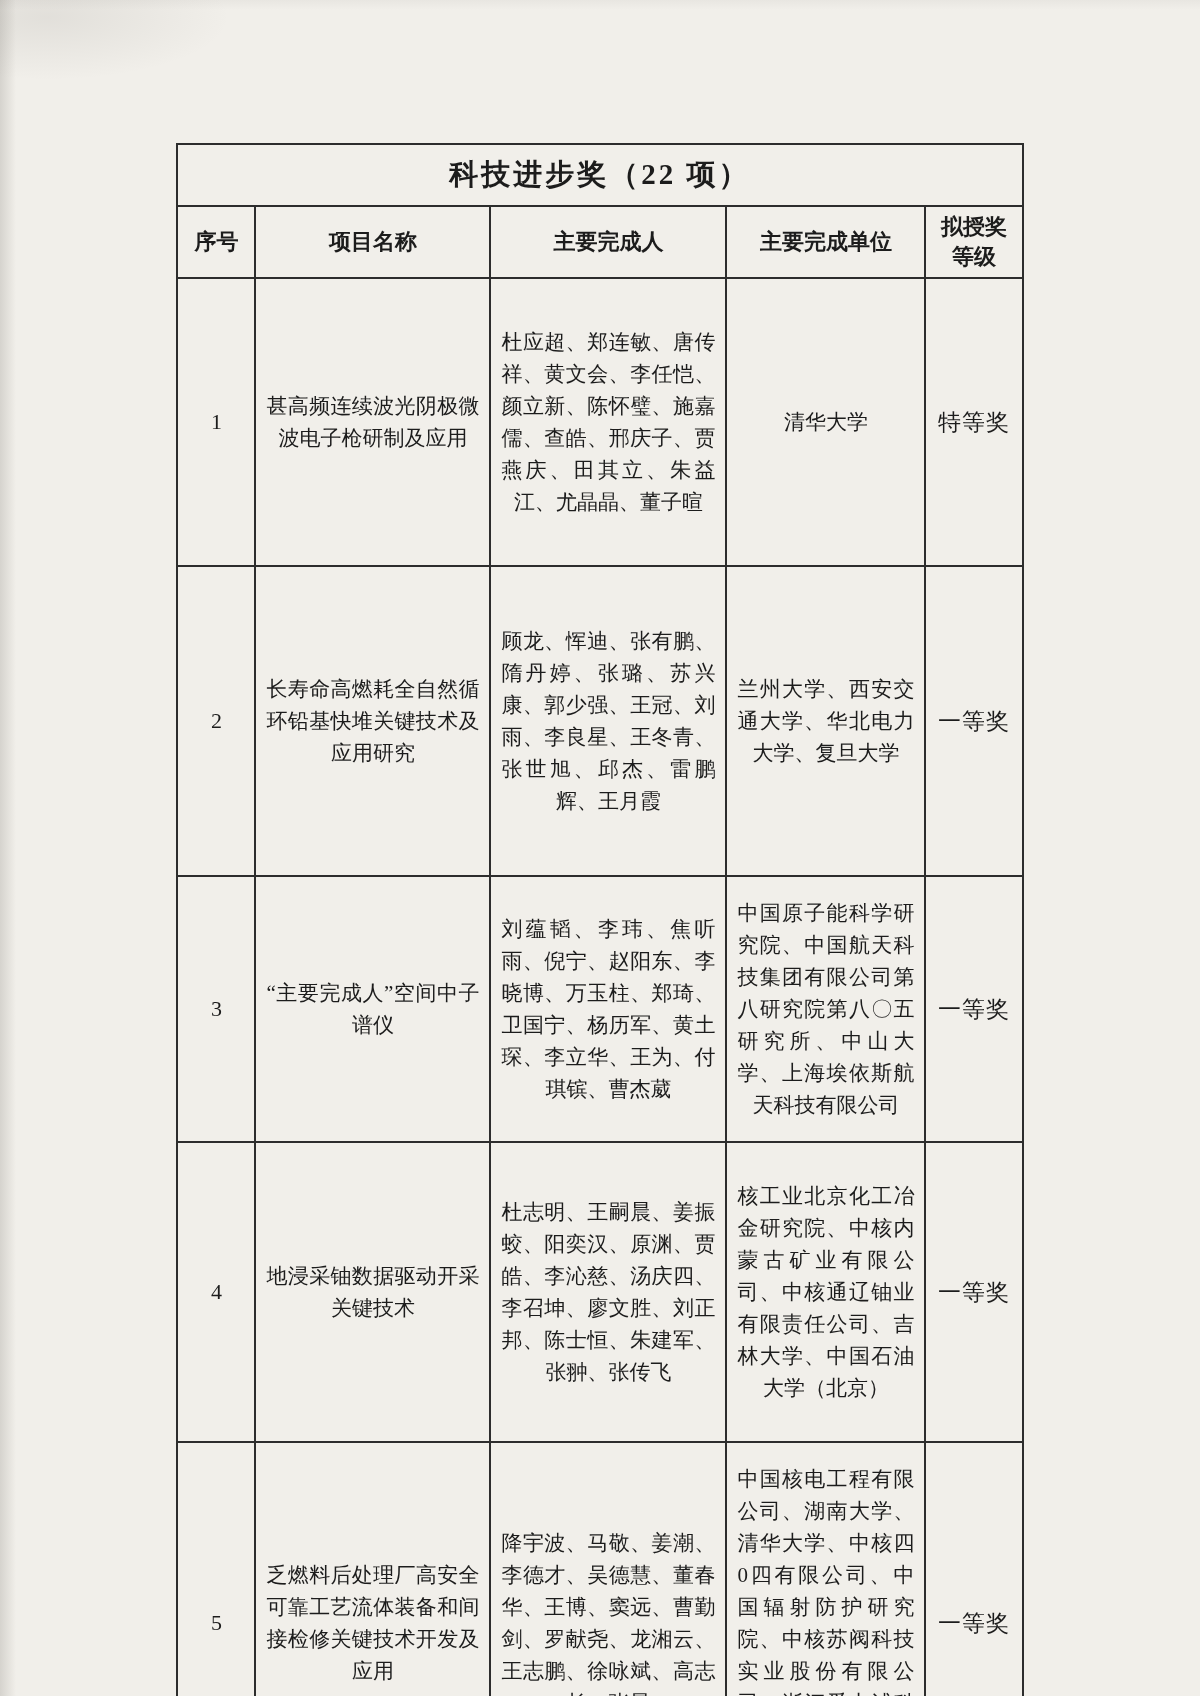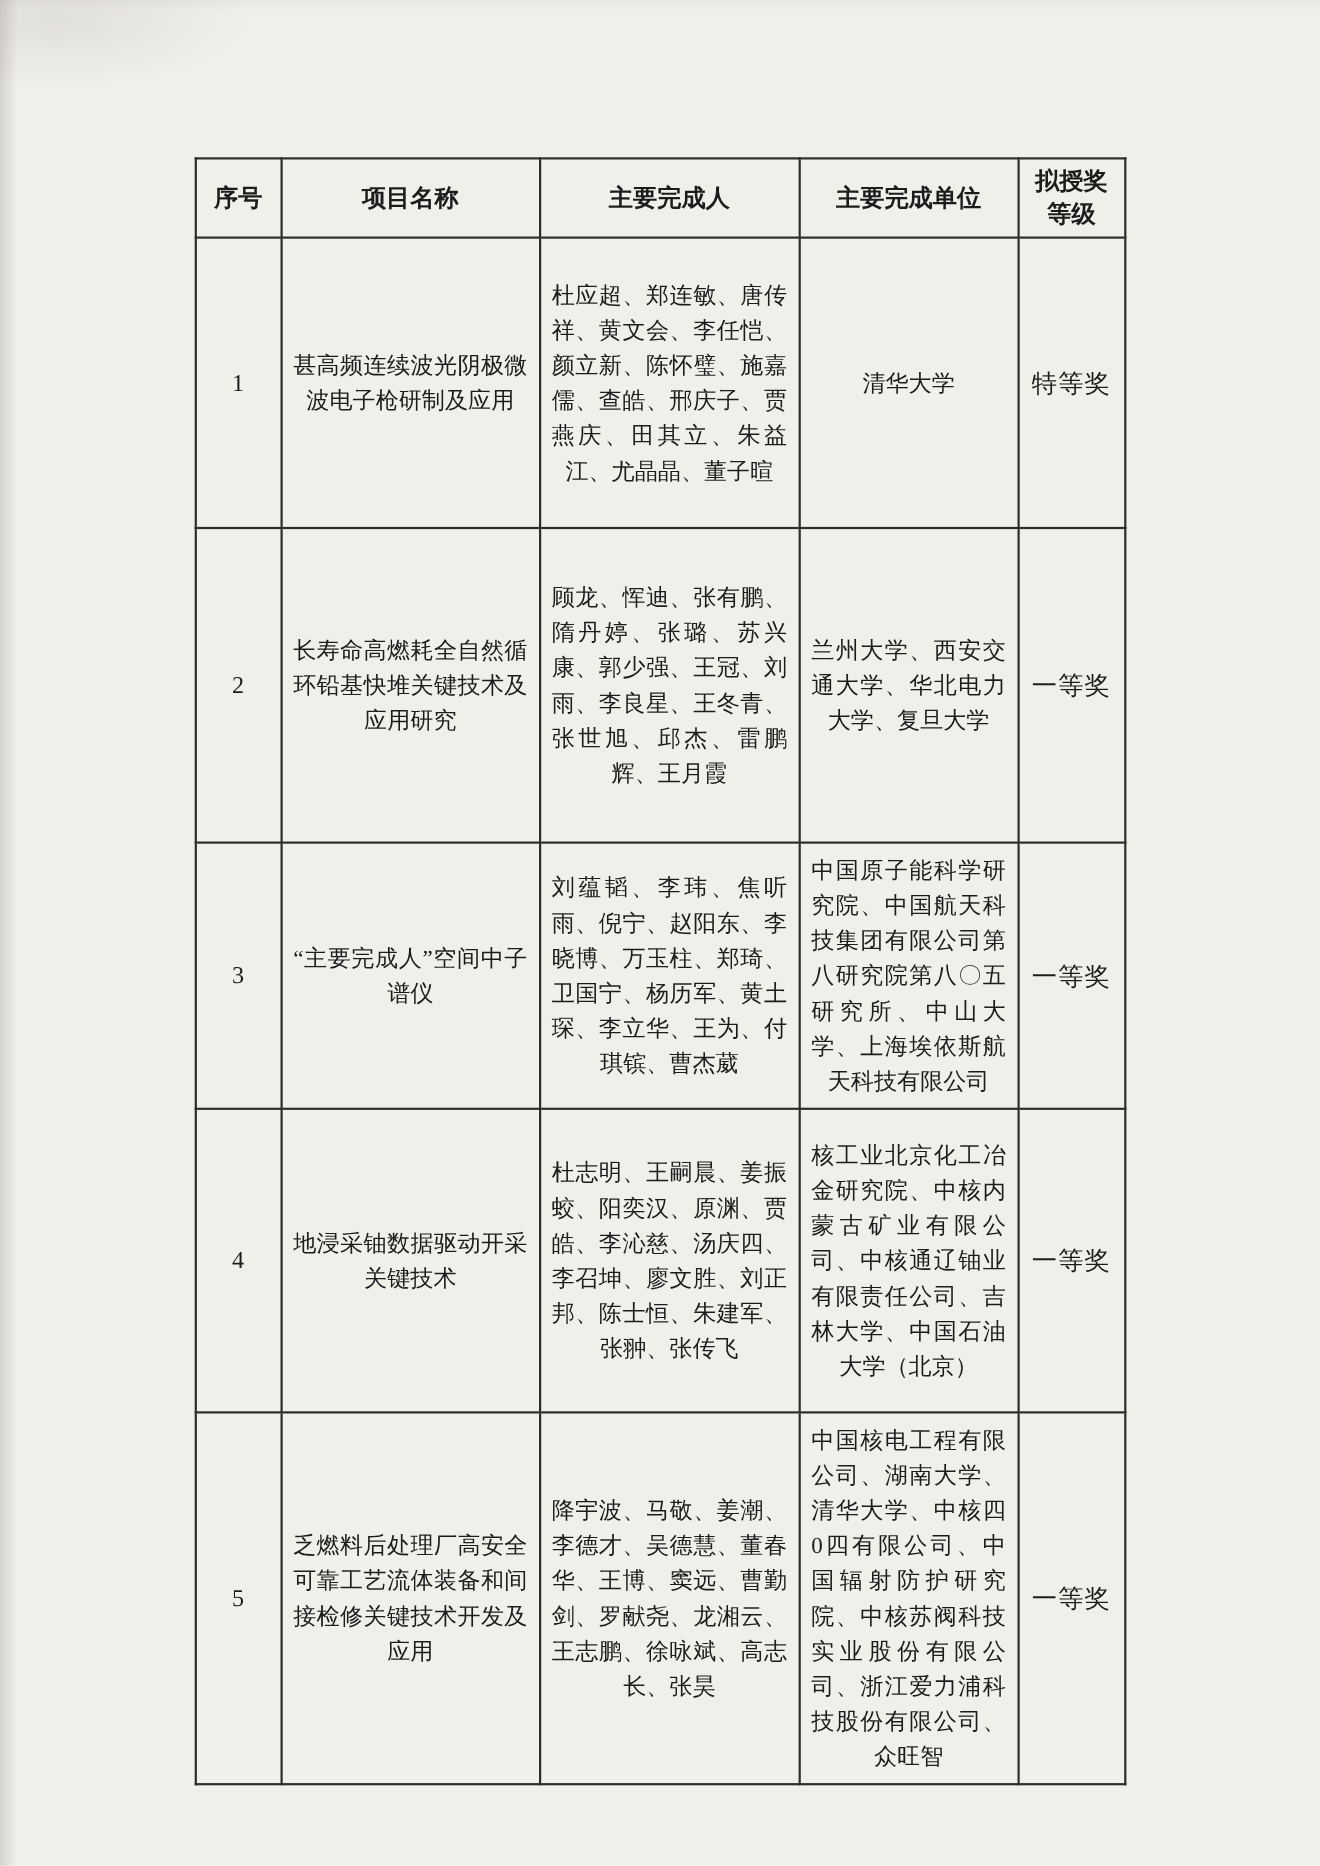--- a/index.html
+++ b/index.html
@@ -56,21 +56,21 @@
     padding: 4px 12px;
     margin-left: 36px;
   }
   td.num {
     text-align: center;
     font-size: 22px;
   }
   td.txt {
     font-size: 21px;
     line-height: 32px;
-    padding: 8px 10px;
+    padding: 20px 10px;
     text-align: justify;
     text-align-last: center;
     -moz-text-align-last: center;
   }
   td.award {
     text-align: center;
     font-size: 23px;
     letter-spacing: 1px;
   }
   tr.r1 td { height: 246px; }
@@ -86,20 +86,23 @@
 
   <table class="awards">
     <colgroup>
       <col style="width:78px">
       <col style="width:235px">
       <col style="width:236px">
       <col style="width:199px">
       <col style="width:97px">
     </colgroup>
     <tbody>
+      <tr>
+        <td class="title-cell" colspan="5">科技进步奖（22 项）</td>
+      </tr>
       <tr class="header-row">
         <th>序号</th>
         <th>项目名称</th>
         <th>主要完成人</th>
         <th>主要完成单位</th>
         <th class="h-award">拟授奖等级</th>
       </tr>
 
       <tr class="r1">
         <td class="num">1</td>

